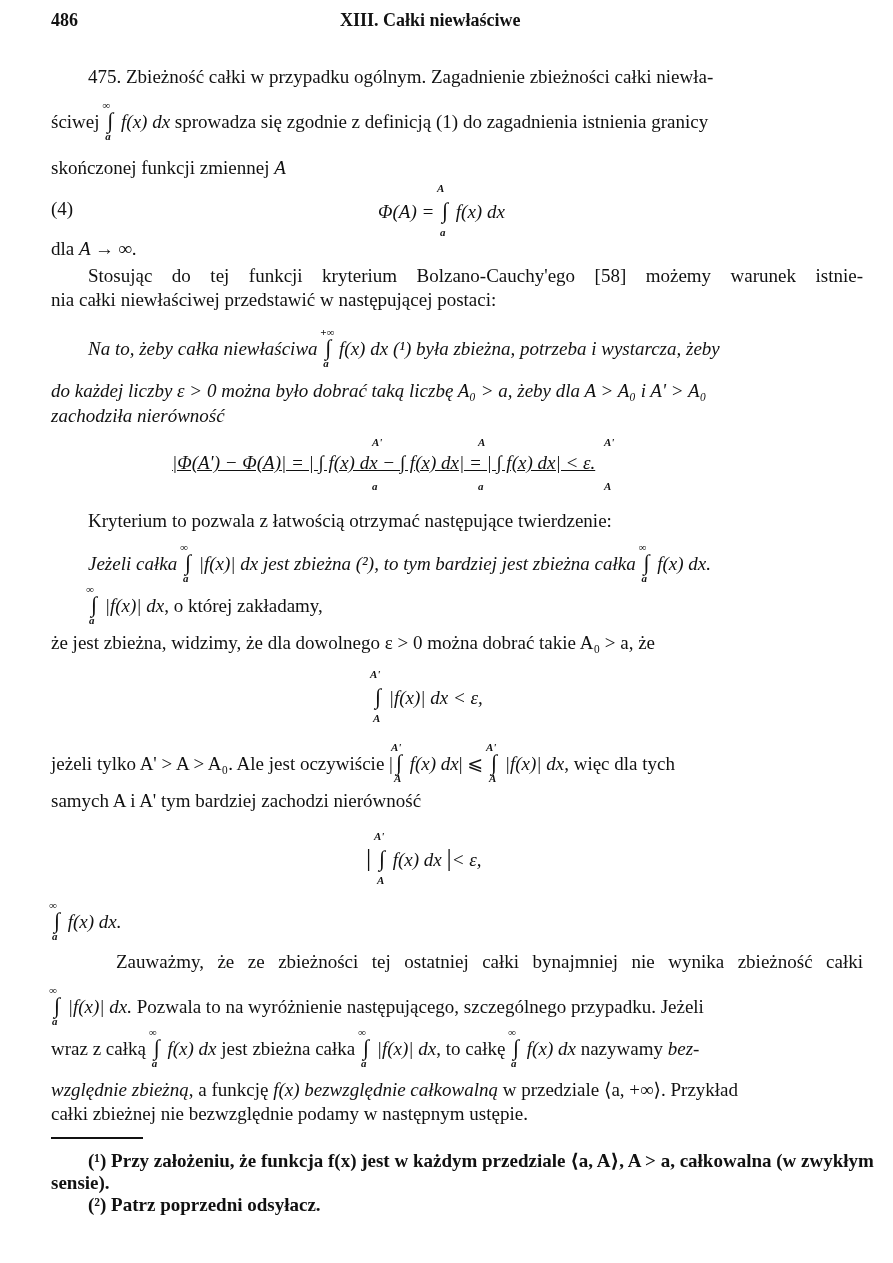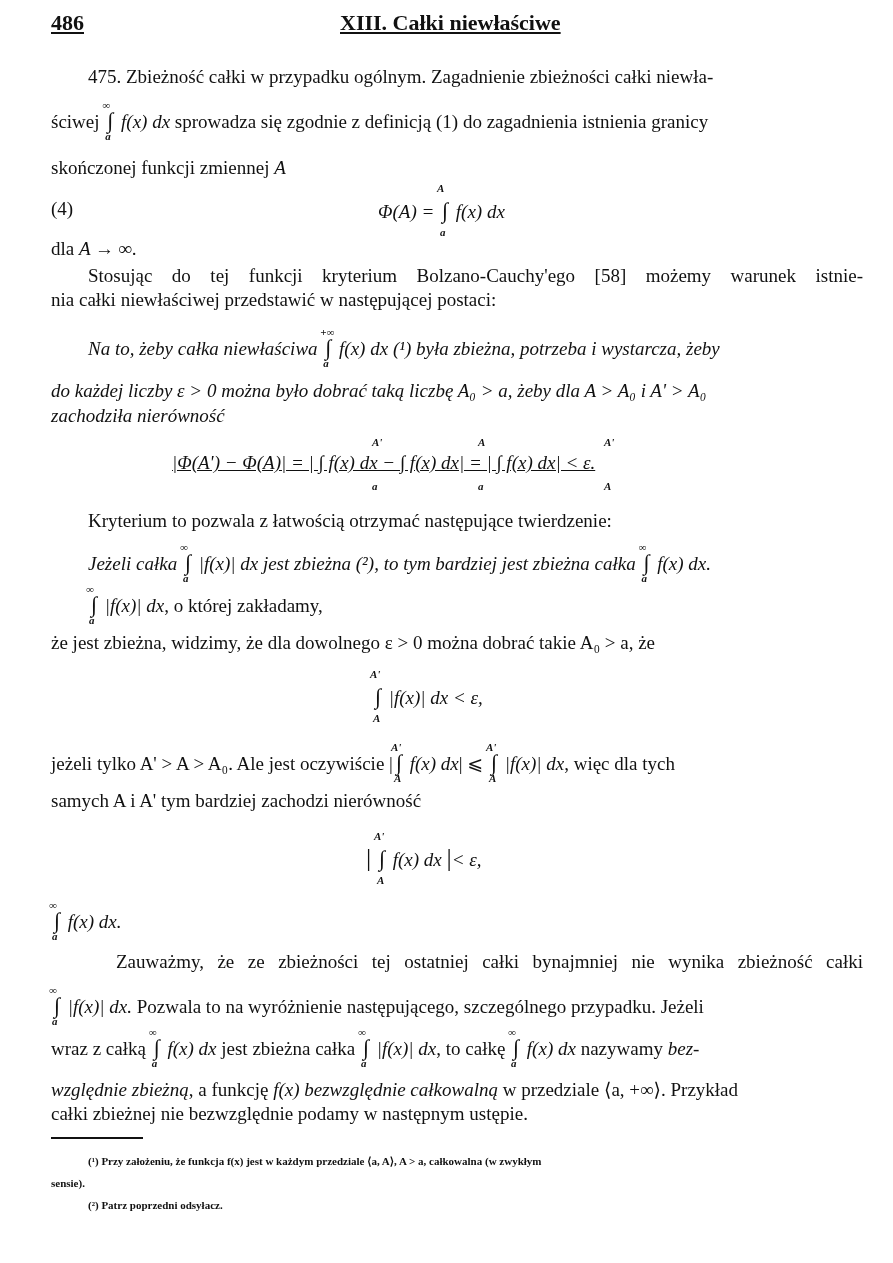--- a/index.html
+++ b/index.html
@@ -2,31 +2,31 @@
 <html><head>
 <meta charset="utf-8">
 <style>
   html, body { margin: 0; padding: 0; background: #ffffff; }
   body {
     width: 893px; height: 1263px; position: relative; overflow: hidden;
     font-family: "Liberation Serif", "DejaVu Serif", serif;
     color: #111; font-size: 19px;
   }
   .abs { position: absolute; white-space: nowrap; }
-  .hdr { font-weight: bold; font-size: 22px; text-decoration: underline; }
+  .hdr { font-weight: bold; font-size: 18px; }
   .b { font-weight: normal; }
   i, .it { font-style: italic; }
   .line { position: absolute; left: 51px; right: 30px; white-space: nowrap; line-height: 22px; }
   .justify { text-align: justify; text-align-last: justify; }
   
   .intg { display: inline-block; position: relative; width: 12px; text-align: center; font-style: normal; }
   .intg .sign { font-size: 22px; font-style: normal; }
   .intg .up { position: absolute; top: -16px; left: -2px; font-size: 11px; font-style: italic; font-weight: bold; }
   .intg .lo { position: absolute; bottom: -14px; left: 1px; font-size: 11px; font-style: italic; font-weight: bold; }
-  .fn { font-size: 11px; font-weight: bold; font-family: Liberation Serif, serif; }
+  .fn { font-size: 19px; font-weight: bold; }
   .rule { position: absolute; left: 51px; top: 1137px; width: 92px; border-top: 2px solid #111; }
   .eq { font-style: italic; font-size: 19px; }
 </style>
 </head>
 <body>
 
 <div class="abs hdr" style="left:51px; top:10px;">486</div>
 <div class="abs hdr" style="left:340px; top:10px;">XIII. Całki niewłaściwe</div>
 
 <div class="line" style="top:66px; left:88px;">

